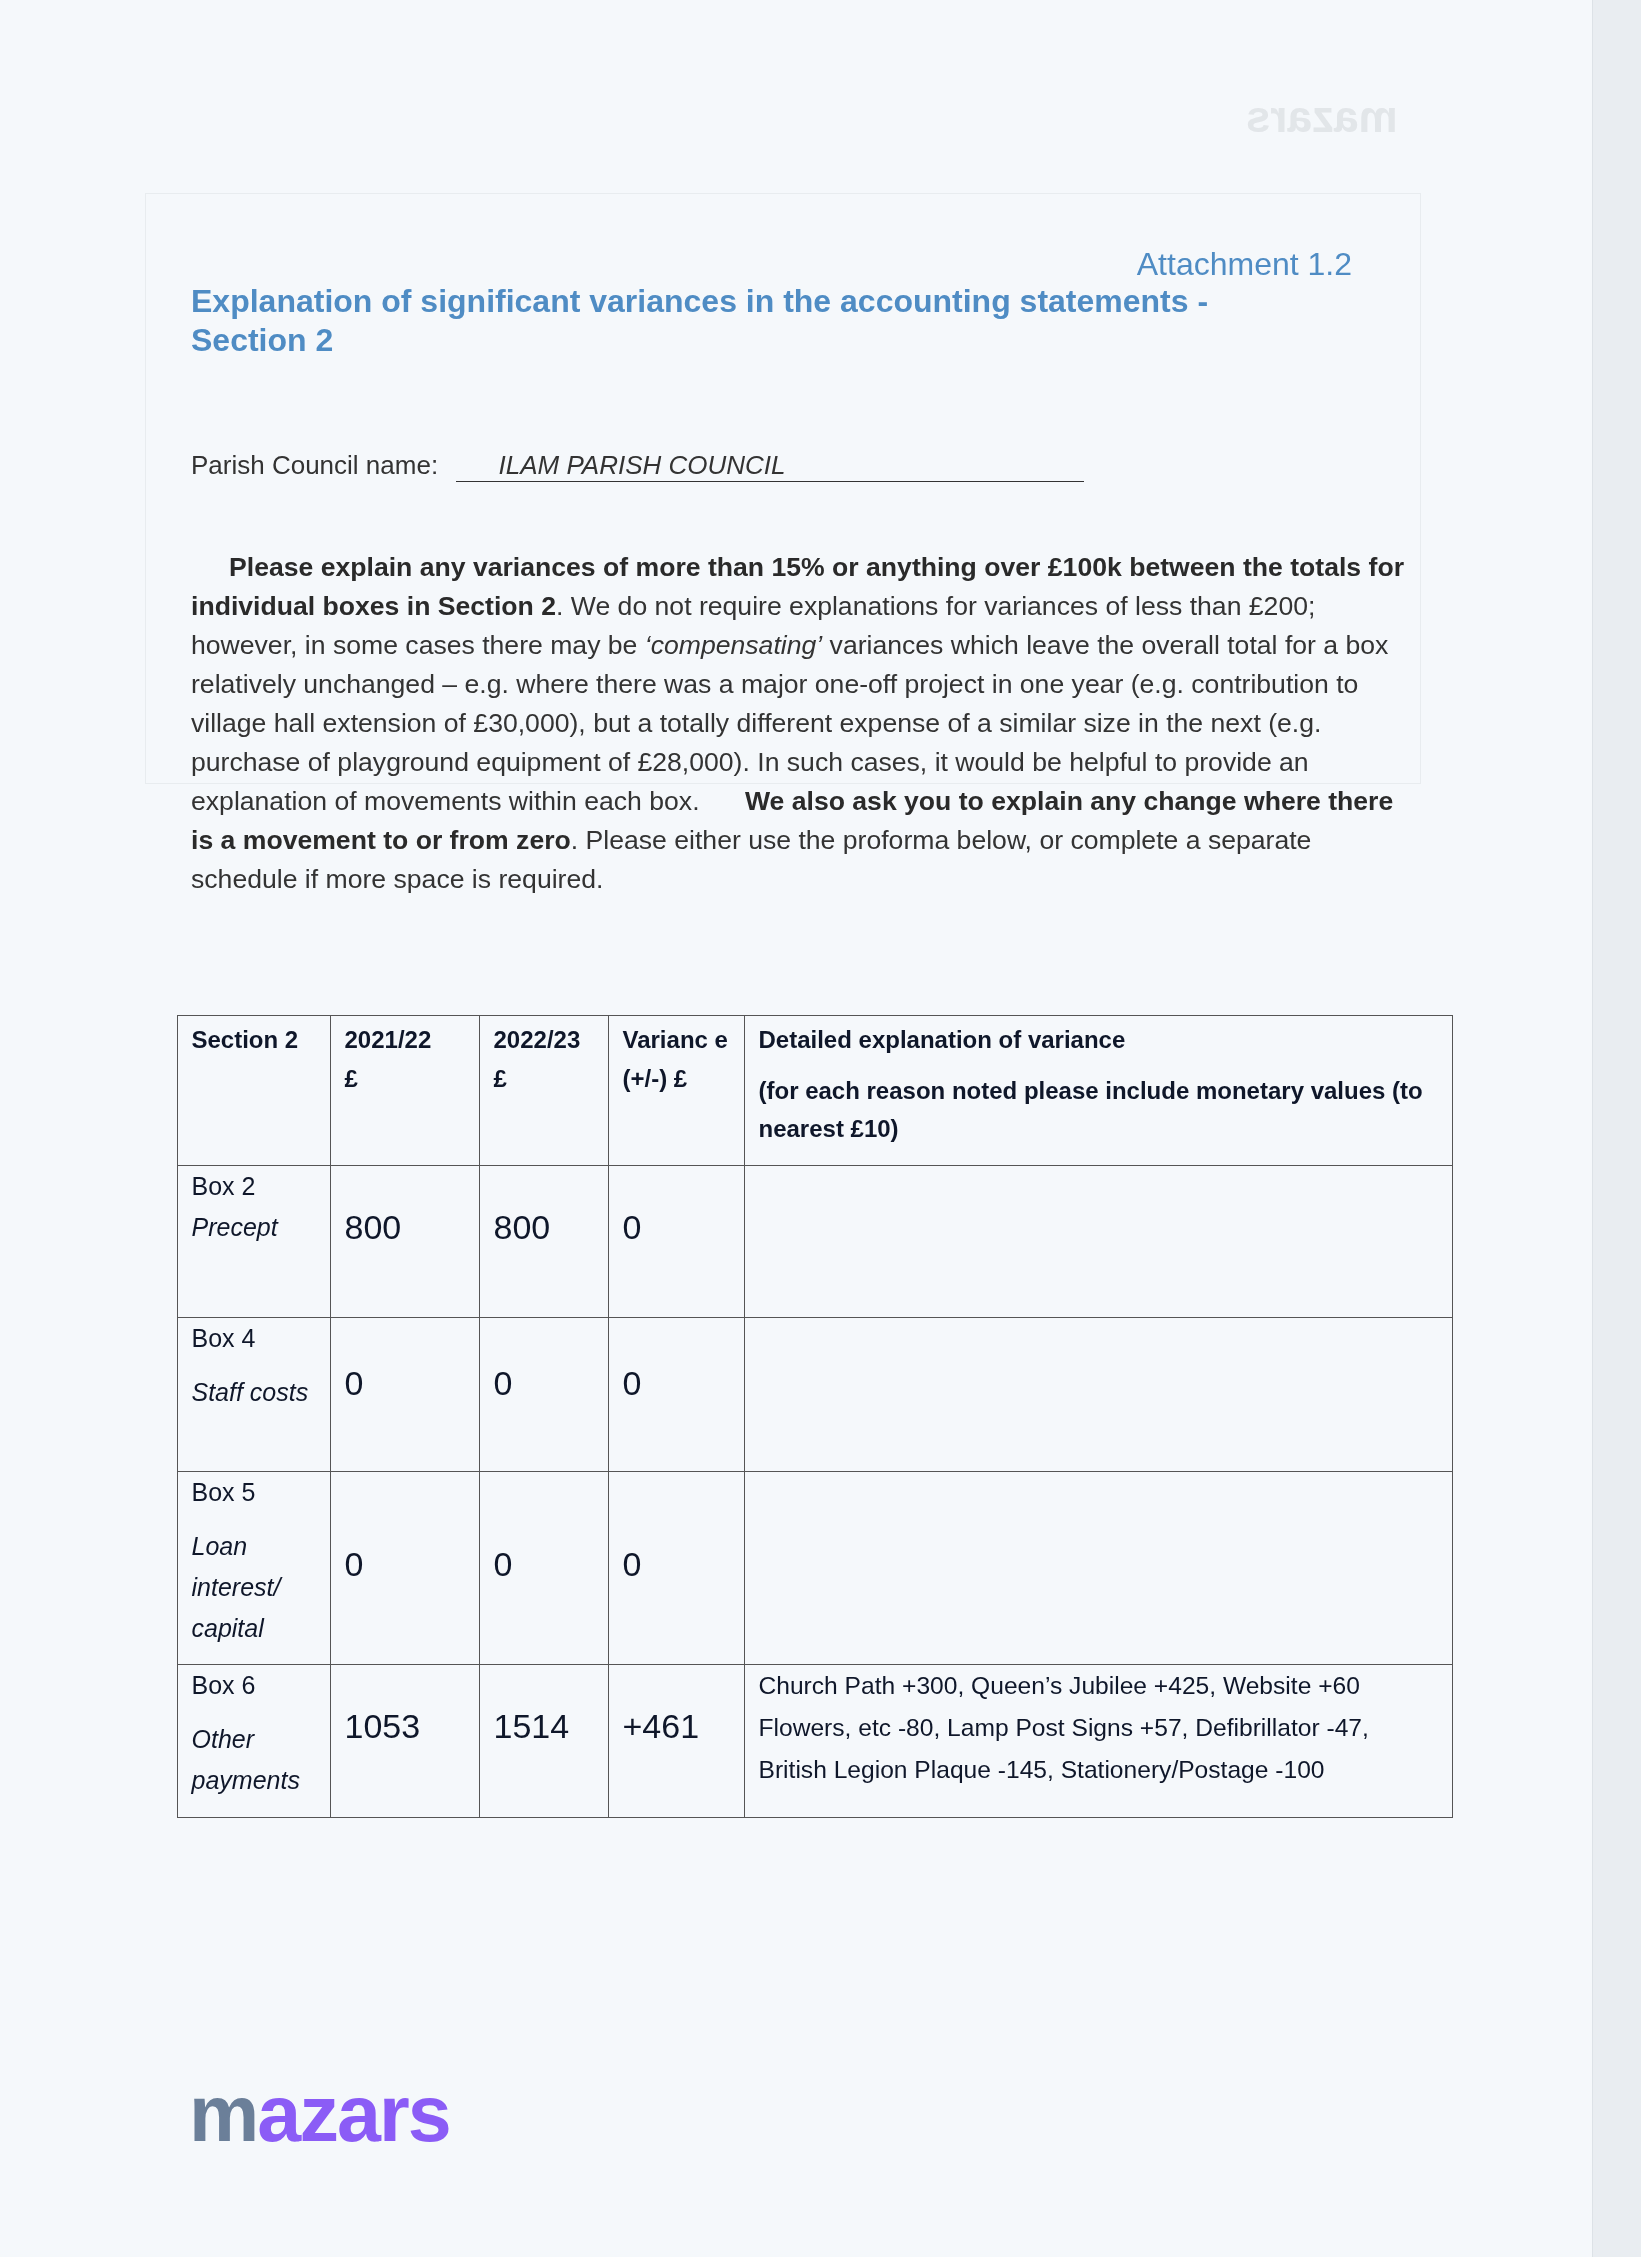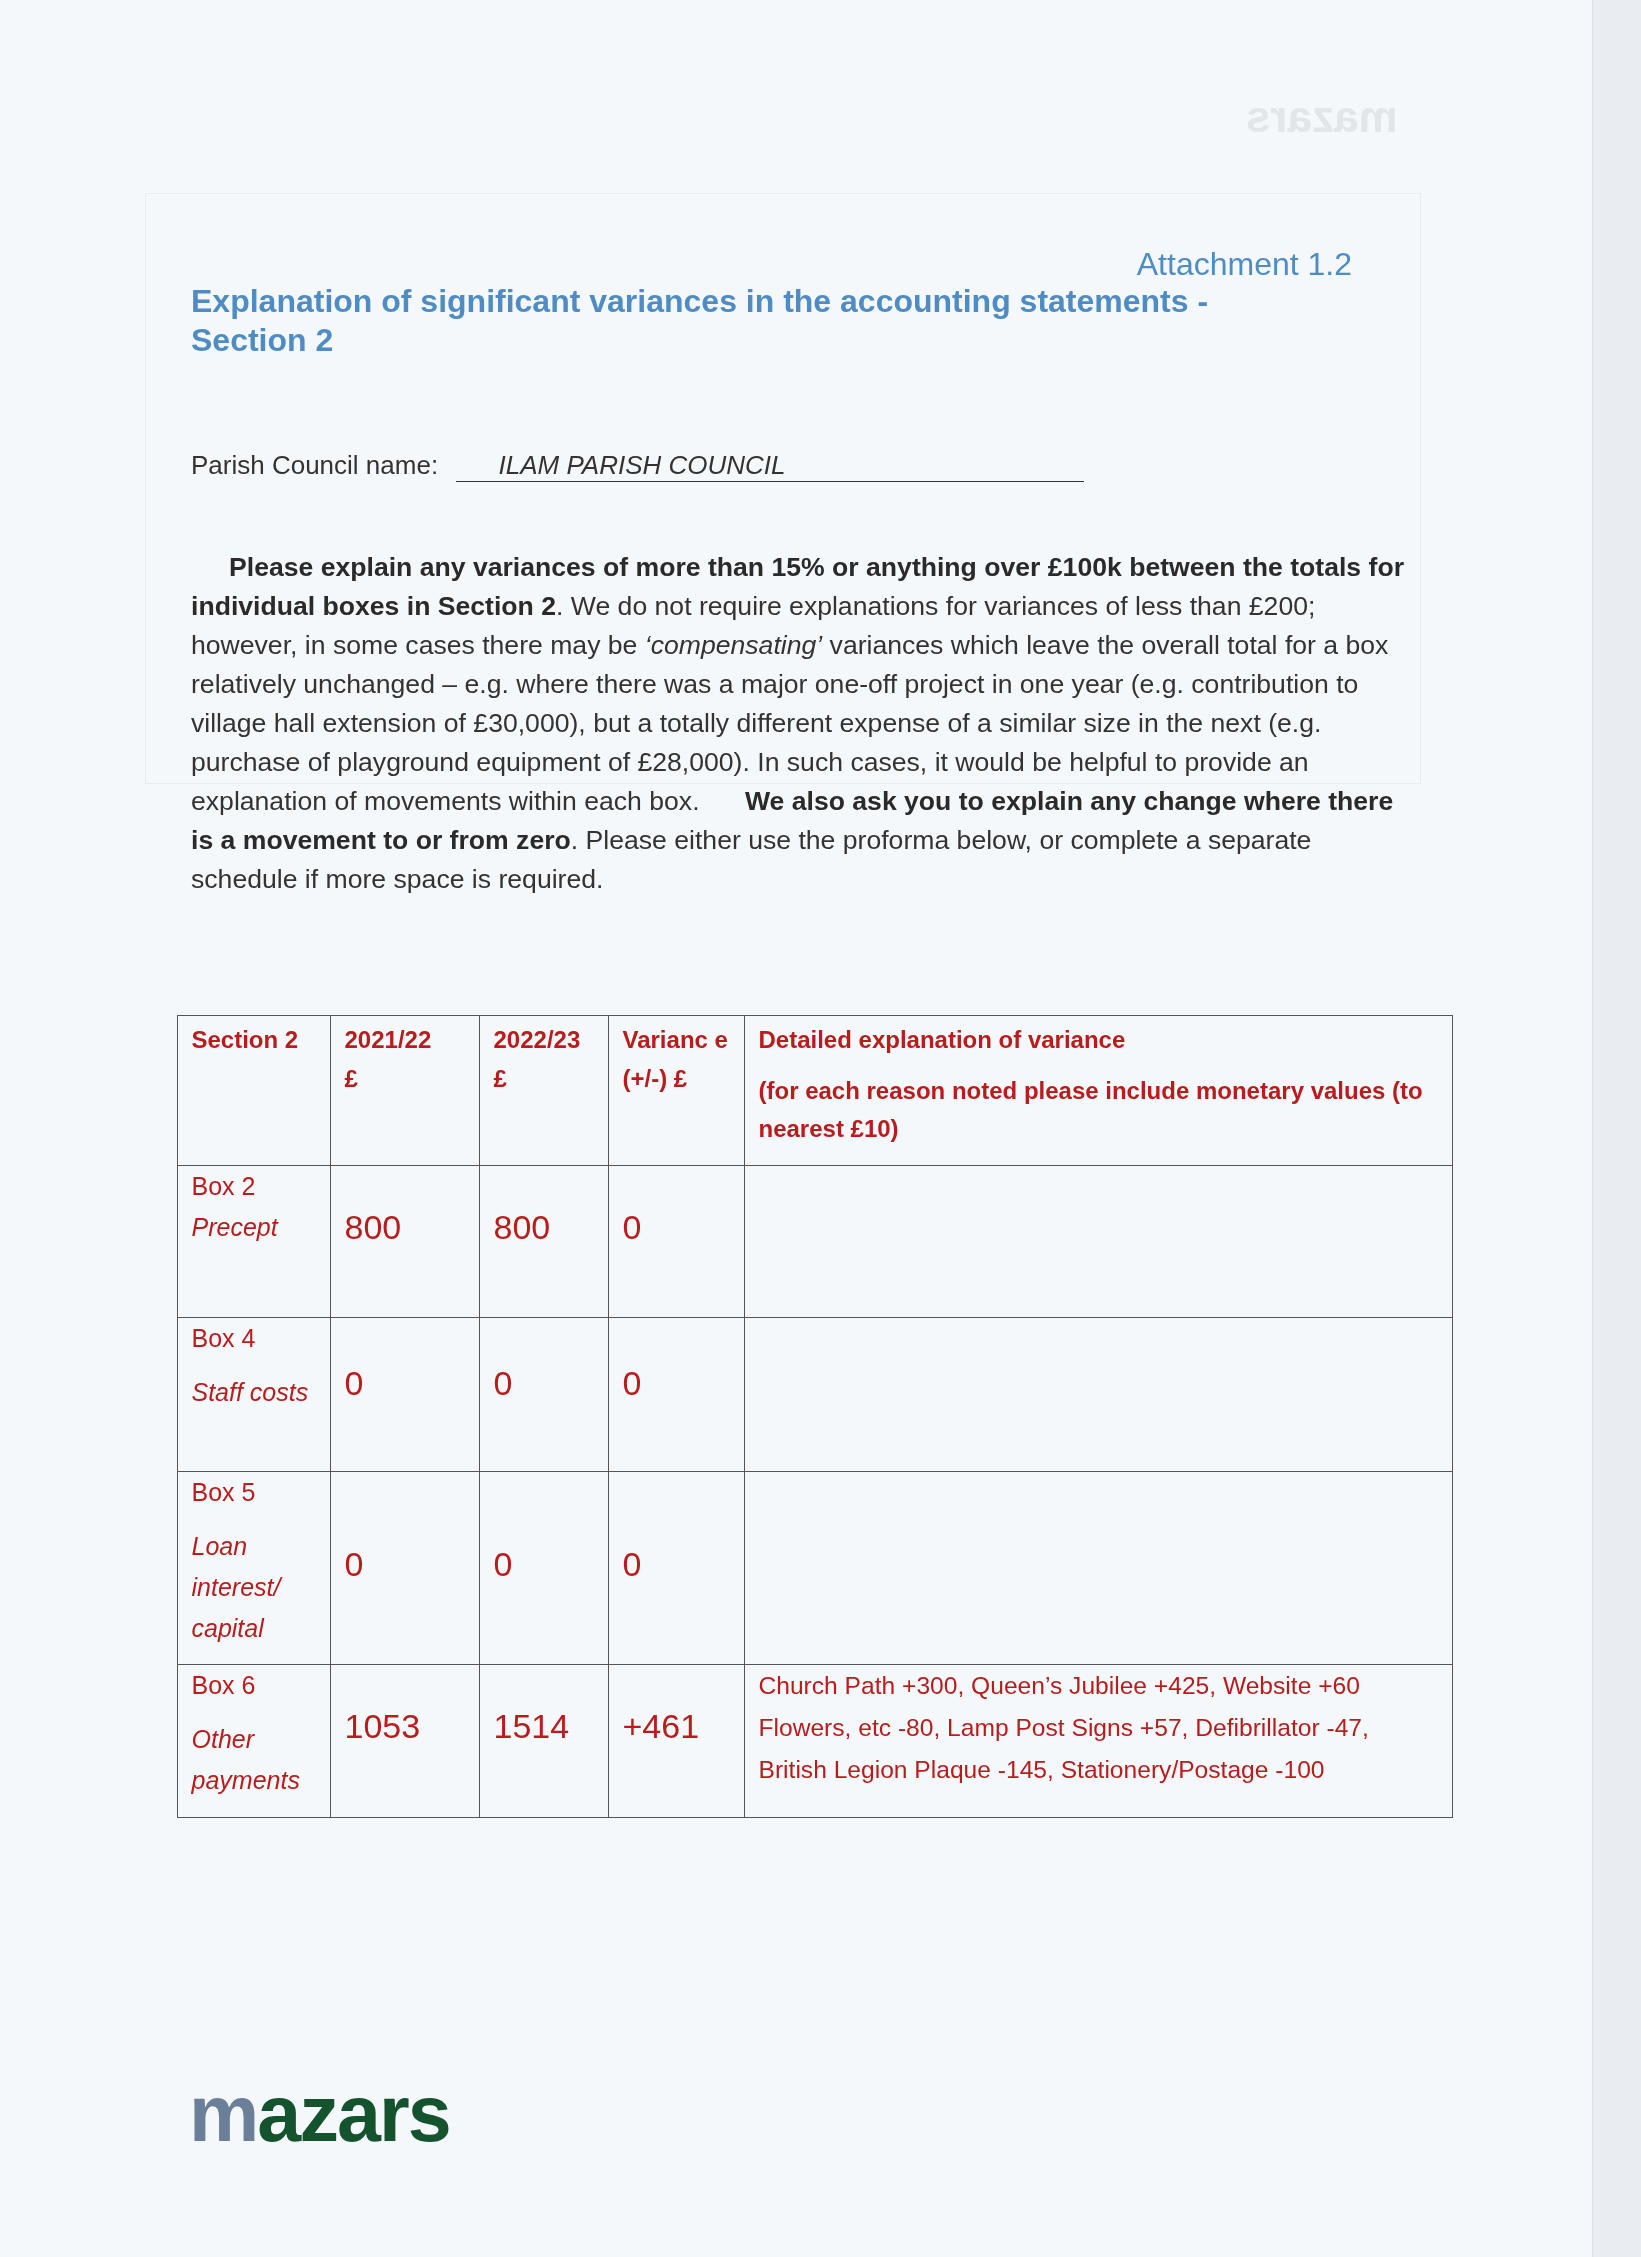--- a/index.html
+++ b/index.html
@@ -87,21 +87,21 @@
       left: 177px; top: 1015px;
       width: 1274px;
       border-collapse: collapse;
       table-layout: fixed;
     }
     table.variance th, table.variance td {
       border: 1.9px solid #555;
       vertical-align: top;
       text-align: left;
       padding: 0 13.5px;
-      color: #b91c1c;
+      color: #0f172a;
     }
     table.variance th {
       font-size: 24px;
       font-weight: bold;
       line-height: 39px;
       padding-top: 3.9px;
       height: 145px;
     }
     .th-sub { display: block; margin-top: 13.5px; line-height: 38px; }
     td.label-cell { font-size: 25px; line-height: 41px; padding-top: 3.9px; }
@@ -111,21 +111,21 @@
     td.expl { font-size: 24.6px; line-height: 42px; padding-top: 5.8px; }
     .logo {
       position: absolute;
       left: 189px; top: 2074px;
       font-size: 79px;
       font-weight: bold;
       letter-spacing: -1.9px;
       line-height: 1;
     }
     .logo .m { color: #6b7f99; }
-    .logo .rest { color: #14532d; }
+    .logo .rest { color: #8b5cf6; }
   </style>
 </head>
 <body>
 
 <div class="page">
   <div class="ghost"></div>
   <div class="ghost-logo">mazars</div>
 
   <div class="attachment">Attachment 1.2</div>
   <div class="title">Explanation of significant variances in the accounting statements - Section 2</div>

